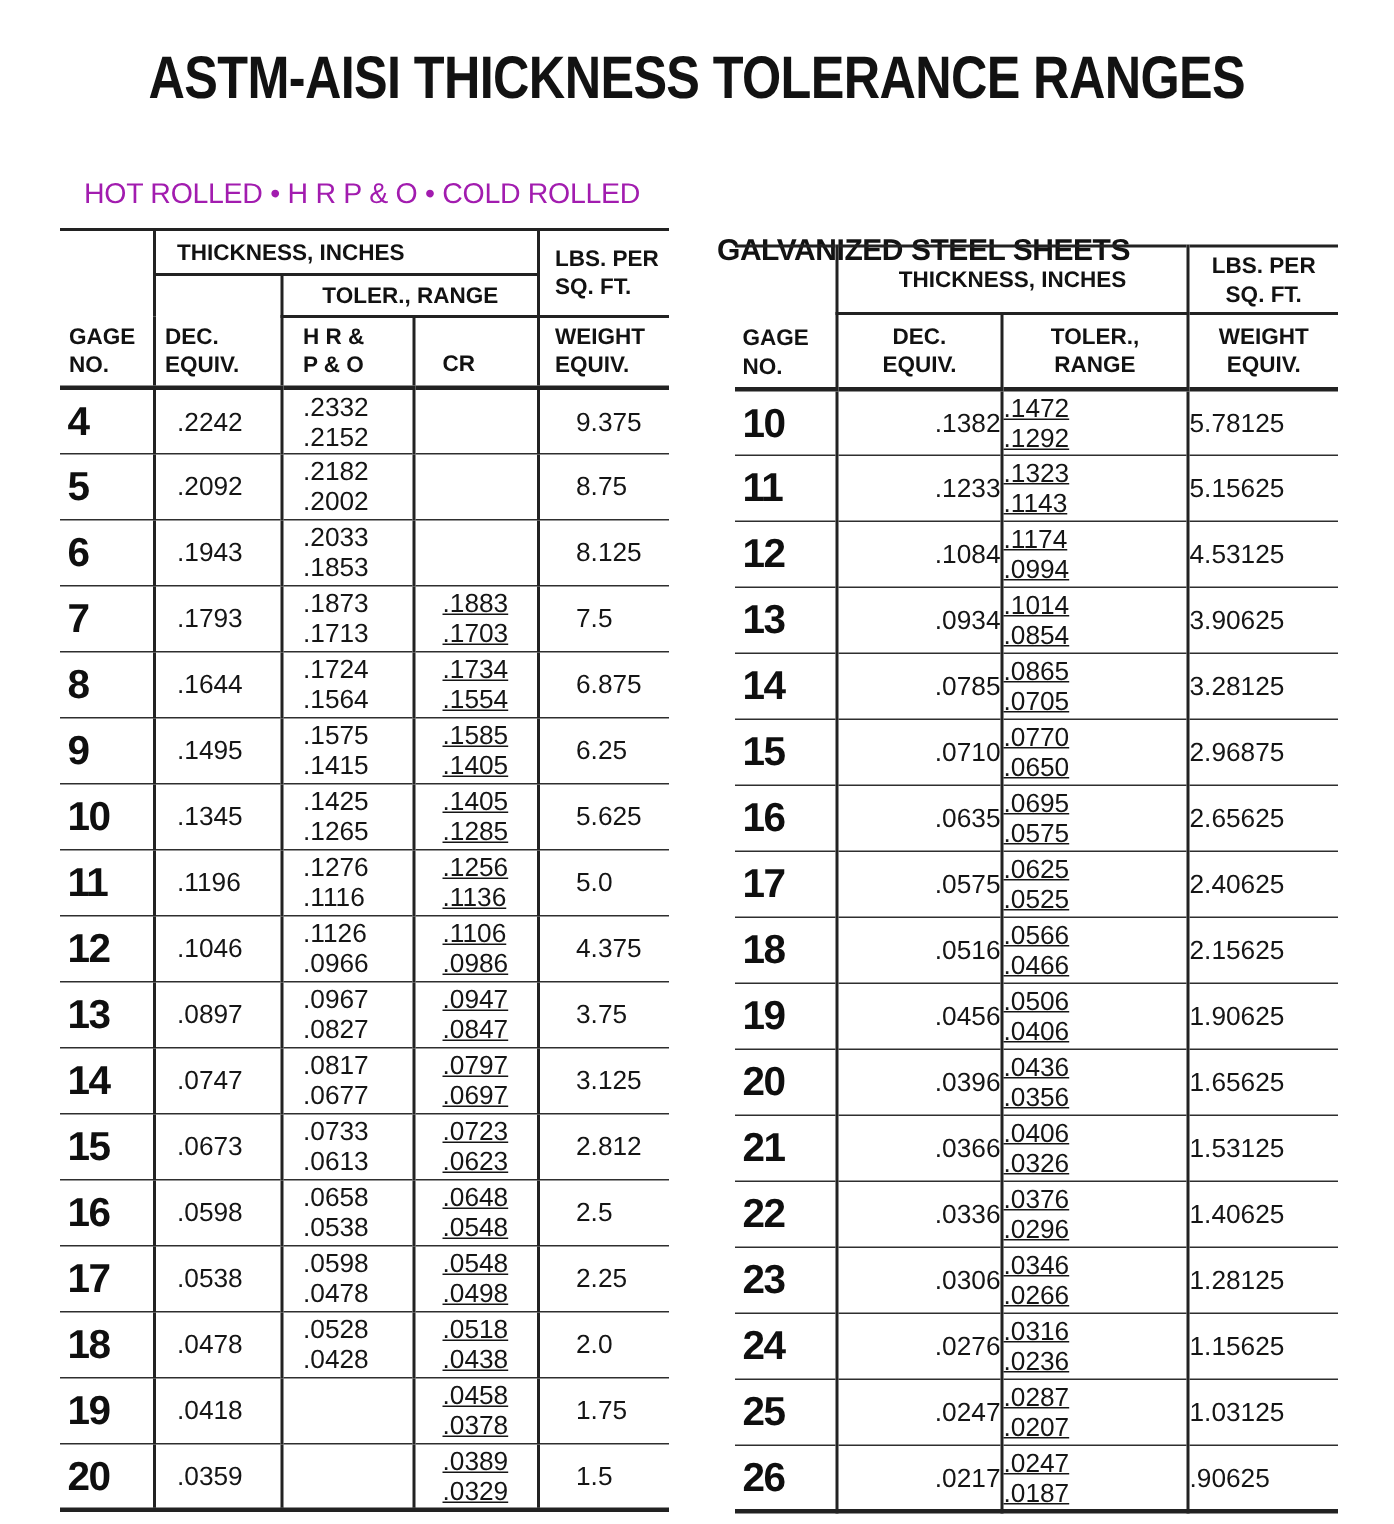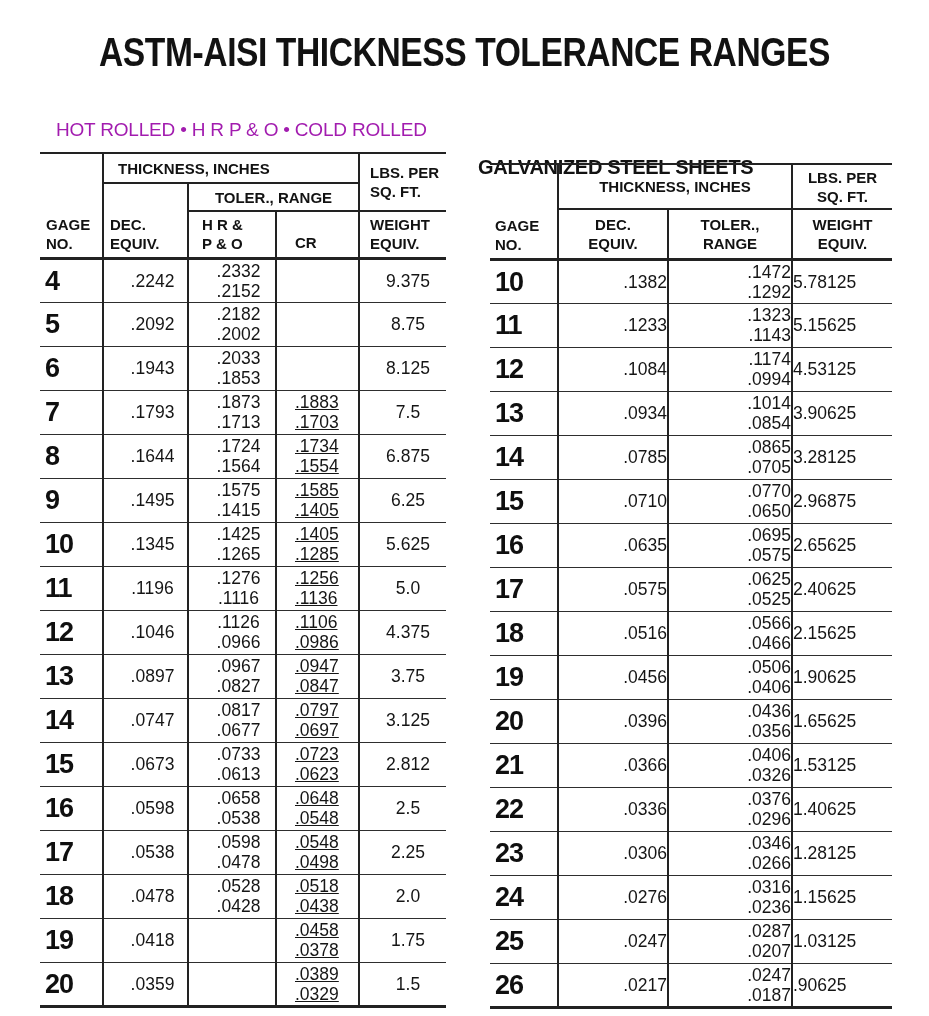--- a/index.html
+++ b/index.html
@@ -108,26 +108,26 @@
 
   
   #carbon tbody td:nth-child(1), #galv tbody td:nth-child(1) {
     font-size: 27px;
     font-weight: bold;
     letter-spacing: -1px;
     text-align: left;
     padding-left: 5px;
     color: #0f0f0f;
   }
-  #carbon tbody td:nth-child(2) { text-align: center; padding-left: 14px; }
-  #carbon tbody td:nth-child(3) { text-align: center; padding-left: 13px; }
+  #carbon tbody td:nth-child(2) { text-align: left; padding-left: 14px; }
+  #carbon tbody td:nth-child(3) { text-align: left; padding-left: 13px; }
   #carbon tbody td:nth-child(4) { text-align: left; padding-left: 18px; text-decoration: underline; }
-  #carbon tbody td:nth-child(5) { text-align: center; padding-left: 10px; }
+  #carbon tbody td:nth-child(5) { text-align: left; padding-left: 24px; }
   #galv tbody td:nth-child(2) { text-align: right; }
-  #galv tbody td:nth-child(3) { text-align: right; }
+  #galv tbody td:nth-child(3) { text-align: left; text-decoration: underline; }
   #galv tbody td:nth-child(4) { text-align: left; padding-right: 5px; }
 
   td.tol div { line-height: 20px; }
 </style>
 </head>
 <body>
 
 <div id="page">
 
   <div class="page-title">ASTM-AISI THICKNESS TOLERANCE RANGES</div>

